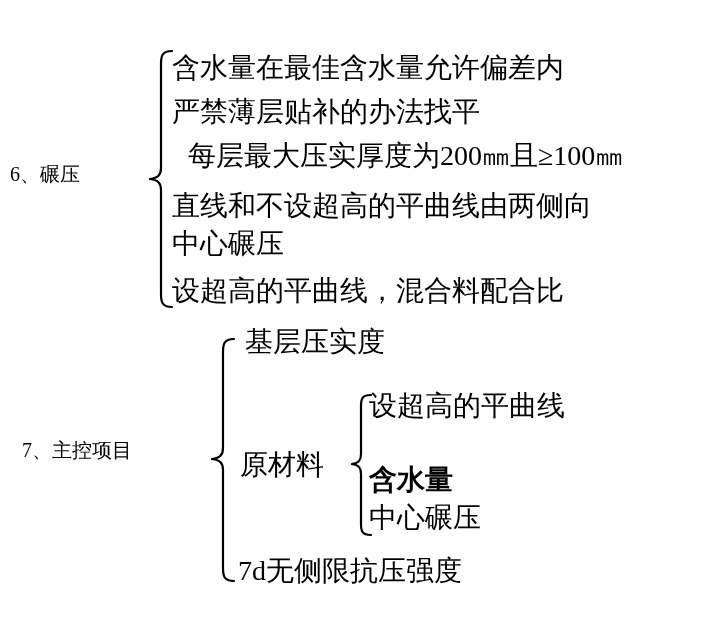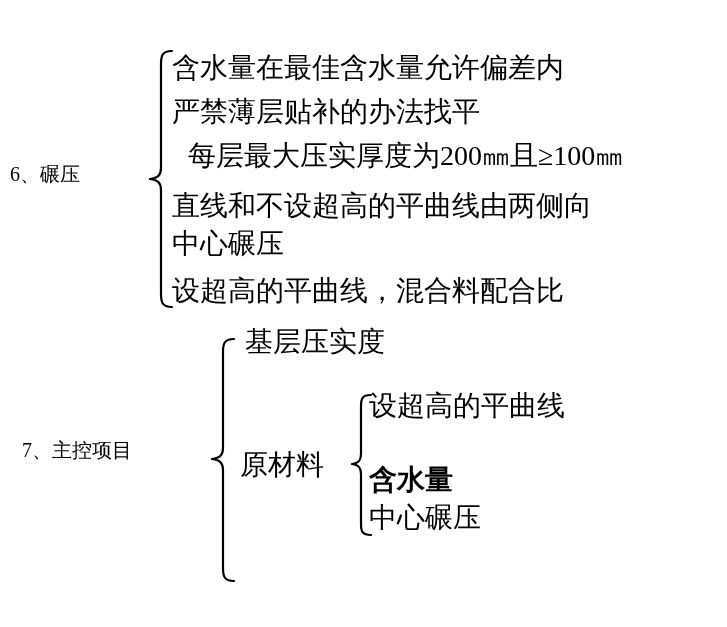--- a/index.html
+++ b/index.html
@@ -77,14 +77,15 @@
   <div class="brace" style="left:349px; top:392px;">
     <svg width="26" height="148" viewBox="0 0 26 148">
       <path d="M22 3 C 13 3, 12 7, 12 14 L12 62 C12 68, 10 71, 3 72 C10 73, 12 76, 12 82 L12 132 C12 139, 13 143, 22 143" fill="none" stroke="#000000" stroke-width="2.2" stroke-linecap="round" stroke-linejoin="round"></path>
     </svg>
   </div>
 
   <div class="node item" style="left:369px; top:392px;">设超高的平曲线</div>
   <div class="node item" style="left:369px; top:466px;font-weight:bold;">含水量</div>
   <div class="node item" style="left:369px; top:504px;">中心碾压</div>
 
+  <div class="node item" style="left:238px; top:557px;">7d无侧限抗压强度</div>
 
 </div>
 
 </body></html>

